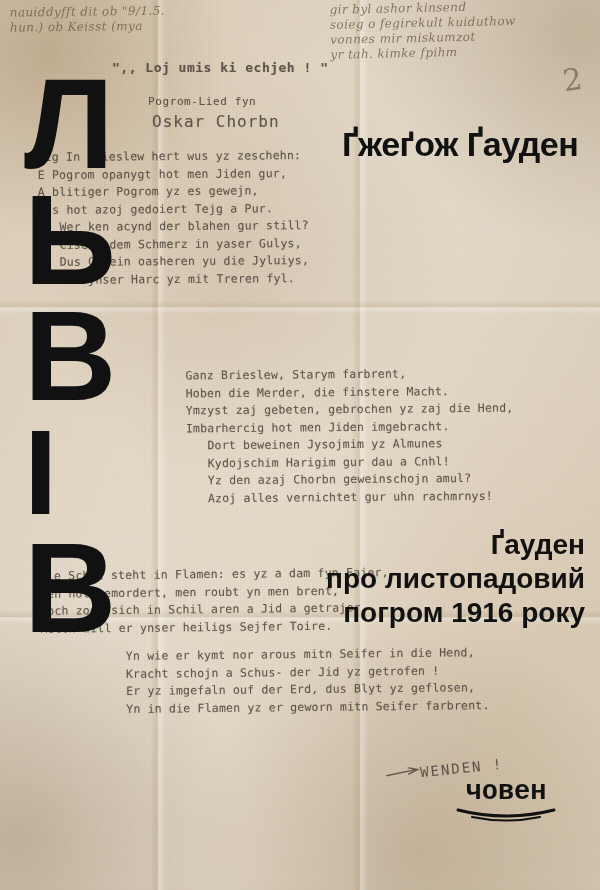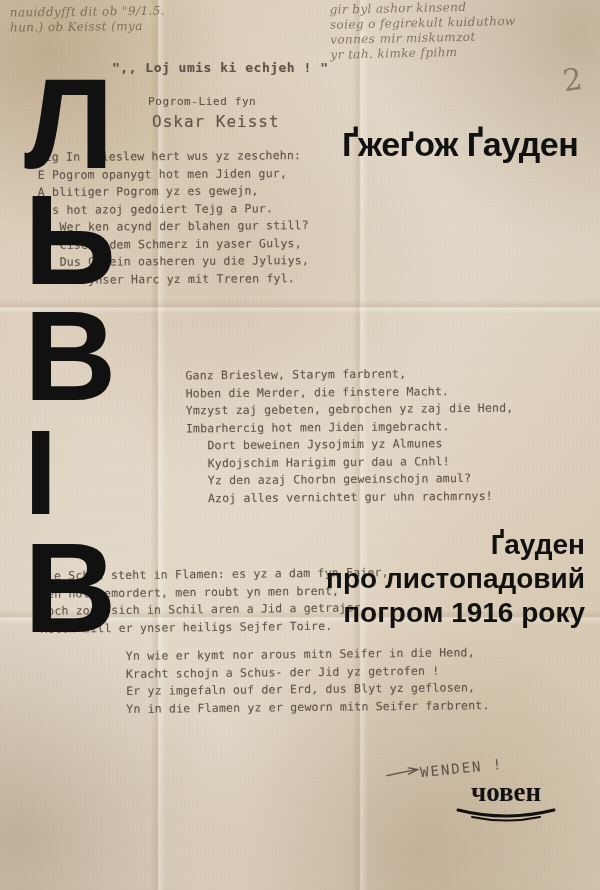--- a/index.html
+++ b/index.html
@@ -247,21 +247,21 @@
   
   .publisher {
     position: absolute;
     right: 34px;
     bottom: 62px;
     width: 120px;
     text-align: center;
   }
   .publisher-name {
     color: #111111;
-    font-family: Liberation Serif, serif;
+    font-family: Liberation Mono, monospace;
     font-weight: bold;
     font-size: 27px;
     letter-spacing: 0px;
     line-height: 28px;
   }
   .publisher-mark {
     margin-top: 2px;
     height: 16px;
   }
 </style>
@@ -281,21 +281,21 @@
   <div class="handwriting">nauiddyfft dit ob "9/1.5.
 hun.) ob Keisst (mya</div>
   <div class="handwriting right">gir byl ashor kinsend
 soieg o fegirekult kuiduthow
 vonnes mir miskumzot
 yr tah. kimke fpihm</div>
   <div class="hw-digit">2</div>
 
   <div class="typed typed-head">",, Loj umis ki echjeh ! "</div>
   <div class="typed typed-sub">Pogrom-Lied fyn</div>
-  <div class="typed typed-title2">Oskar Keisst</div>
+  <div class="typed typed-title2">Oskar Chorbn</div>
   <div class="typed typed-stanza1">Wig In Brieslew hert wus yz zeschehn:
 E Pogrom opanygt hot men Jiden gur,
 A blitiger Pogrom yz es gewejn,
 Dus hot azoj gedoiert Tejg a Pur.
    Wer ken acynd der blahen gur still?
    Cisehn dem Schmerz in yaser Gulys,
    Dus Gewein oasheren yu die Jyluiys,
    Wen ynser Harc yz mit Treren fyl.</div>
   <div class="typed typed-stanza2">Ganz Brieslew, Starym farbrent,
 Hoben die Merder, die finstere Macht.

